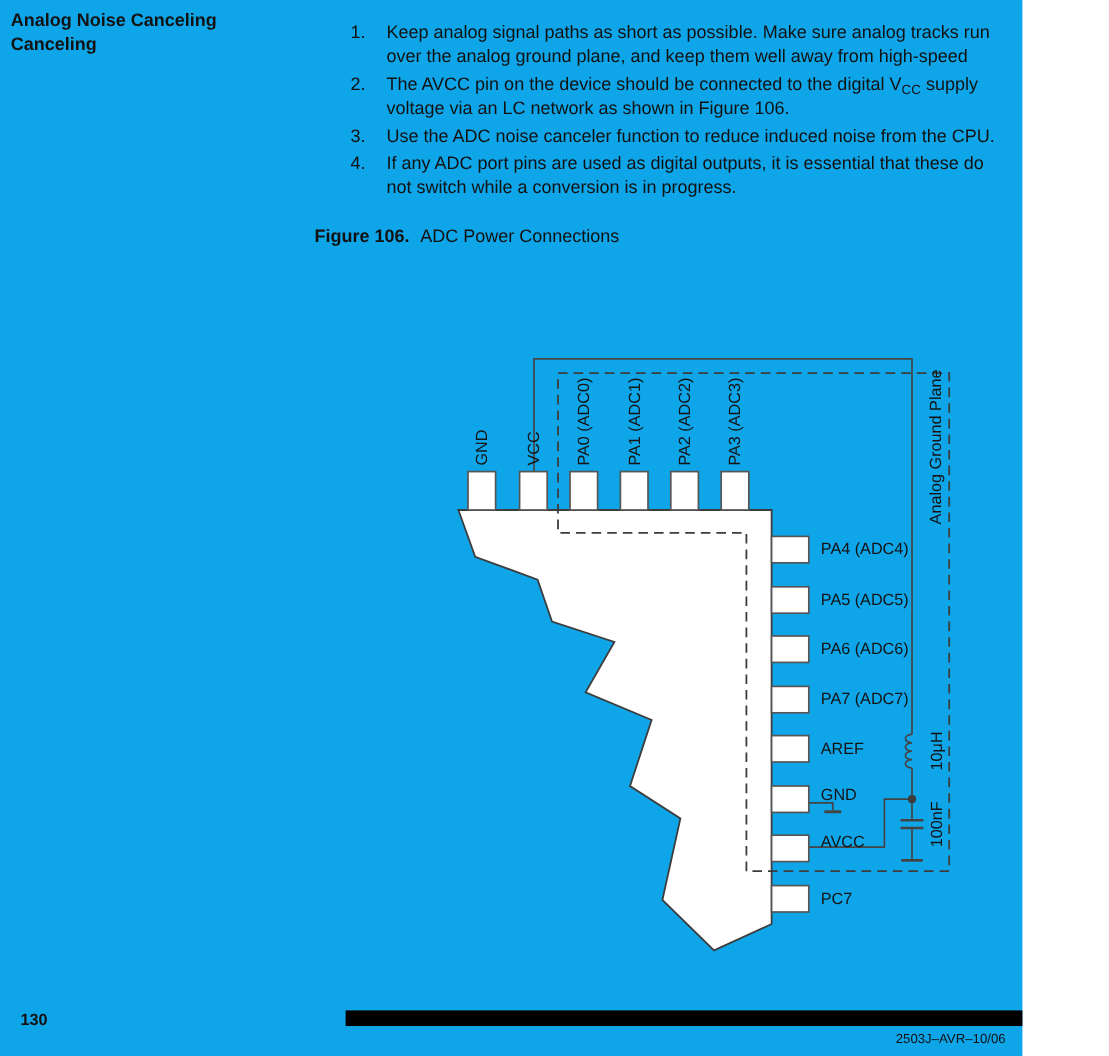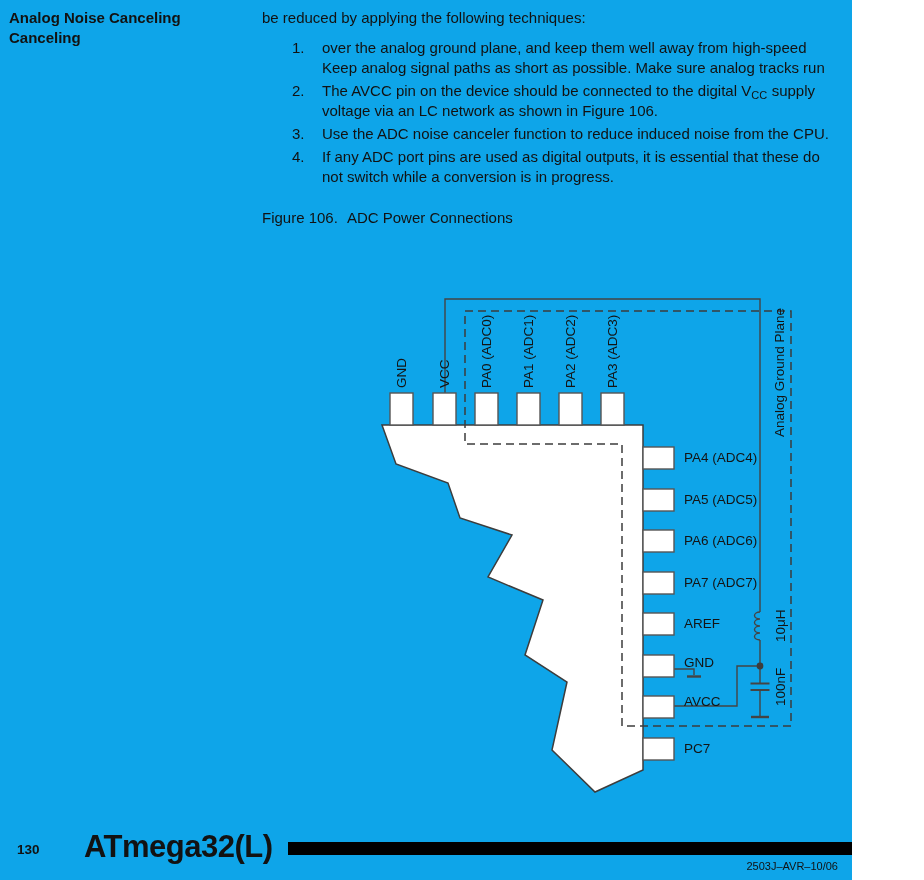--- a/index.html
+++ b/index.html
@@ -15,21 +15,21 @@
   }
   
   .body-col{position:absolute;left:262px;top:8px;width:660px;font-size:15px;line-height:20px;}
   .intro div{height:20px;}
   .olist{margin-top:10px;}
   .li{position:relative;padding-left:60px;margin-bottom:3px;}
   .li .num{position:absolute;left:30px;top:0;}
   .li .ln{height:20px;}
   sub.vsub{font-size:11px;line-height:0;vertical-align:-3px;letter-spacing:0.2px;}
   .caption{margin-top:21px;font-size:15px;}
-  .caption .cap-label{font-weight:normal;}
+  .caption .cap-label{font-weight:bold;}
   .caption .cap-text{margin-left:9px;}
   
   .diagram{position:absolute;left:375px;top:293px;width:436px;height:510px;}
   .diagram .wire{fill:none;stroke:#444;stroke-width:1.4;}
   .diagram .chip{fill:#fff;stroke:#3d3d3d;stroke-width:1.5;}
   .diagram .pin{fill:#fff;stroke:#555;stroke-width:1.4;}
   .diagram .dashed{fill:none;stroke:#3d3d3d;stroke-width:1.5;stroke-dasharray:8 5;}
   .diagram .plate{stroke:#444;stroke-width:2;}
   .diagram .gbar{stroke:#444;stroke-width:2.4;}
   .diagram text{fill:#141414;font-size:13.5px;font-family:"Liberation Sans",sans-serif;}
@@ -44,28 +44,27 @@
 
 <div class="page">
 
   <div class="side-heading">
     <div>Analog Noise Canceling</div>
     <div>Canceling</div>
   </div>
 
   <div class="body-col">
     <div class="intro">
-      <div>be reduced by applying the following techniques:</div>
     </div>
 
     <div class="olist">
       <div class="li">
         <span class="num">1.</span>
+        <div class="ln">Keep analog signal paths as short as possible. Make sure analog tracks run</div>
         <div class="ln">over the analog ground plane, and keep them well away from high-speed</div>
-        <div class="ln">Keep analog signal paths as short as possible. Make sure analog tracks run</div>
       </div>
       <div class="li">
         <span class="num">2.</span>
         <div class="ln"><span>The AVCC pin on the device should be connected to the digital V</span><sub class="vsub">CC</sub><span> supply</span></div>
         <div class="ln">voltage via an LC network as shown in Figure 106.</div>
       </div>
       <div class="li">
         <span class="num">3.</span>
         <div class="ln">Use the ADC noise canceler function to reduce induced noise from the CPU.</div>
       </div>
@@ -135,17 +134,16 @@
     <text x="684" y="667">GND</text>
     <text x="684" y="706">AVCC</text>
     <text x="684" y="753">PC7</text>
 
     <text transform="translate(785 642) rotate(-90)">10μH</text>
     <text transform="translate(785 706) rotate(-90)">100nF</text>
     <text transform="translate(784 437) rotate(-90)">Analog Ground Plane</text>
   </svg>
 
   <div class="page-number">130</div>
-  <div class="device-name">ATmega32(L)</div>
   <div class="footer-bar"></div>
   <div class="doc-code">2503J–AVR–10/06</div>
 
 </div>
 
 </body></html>

